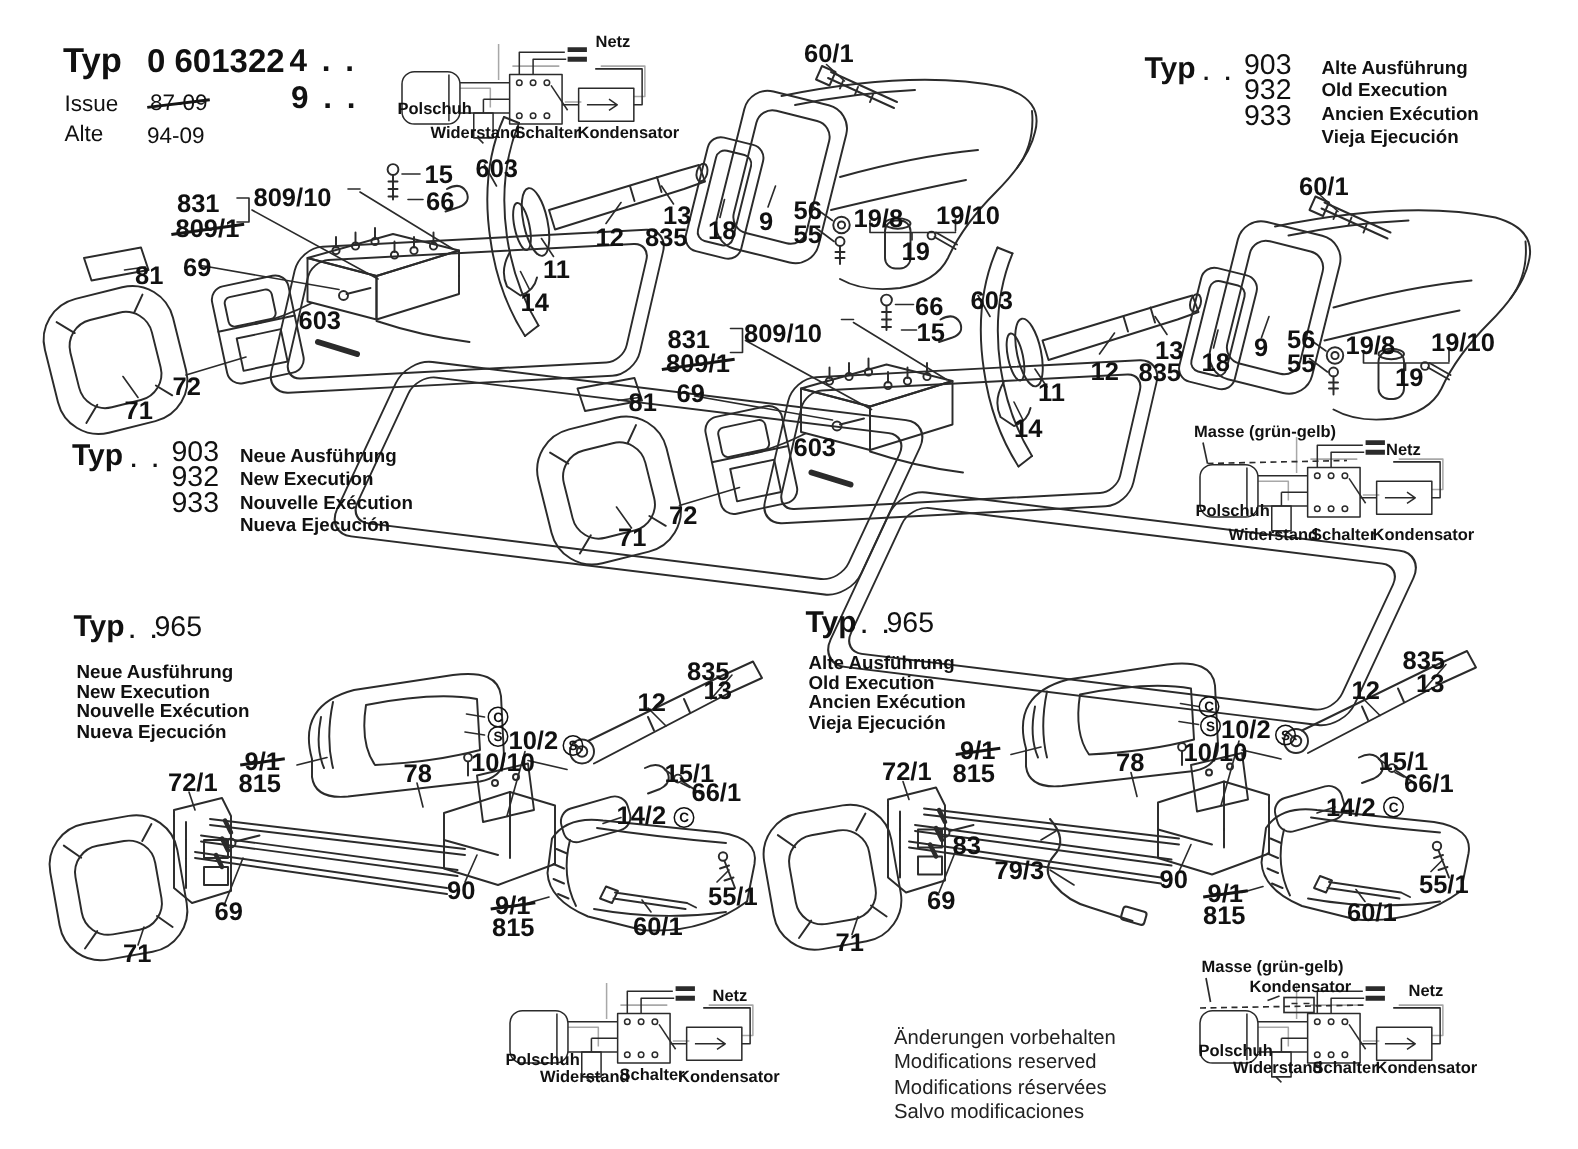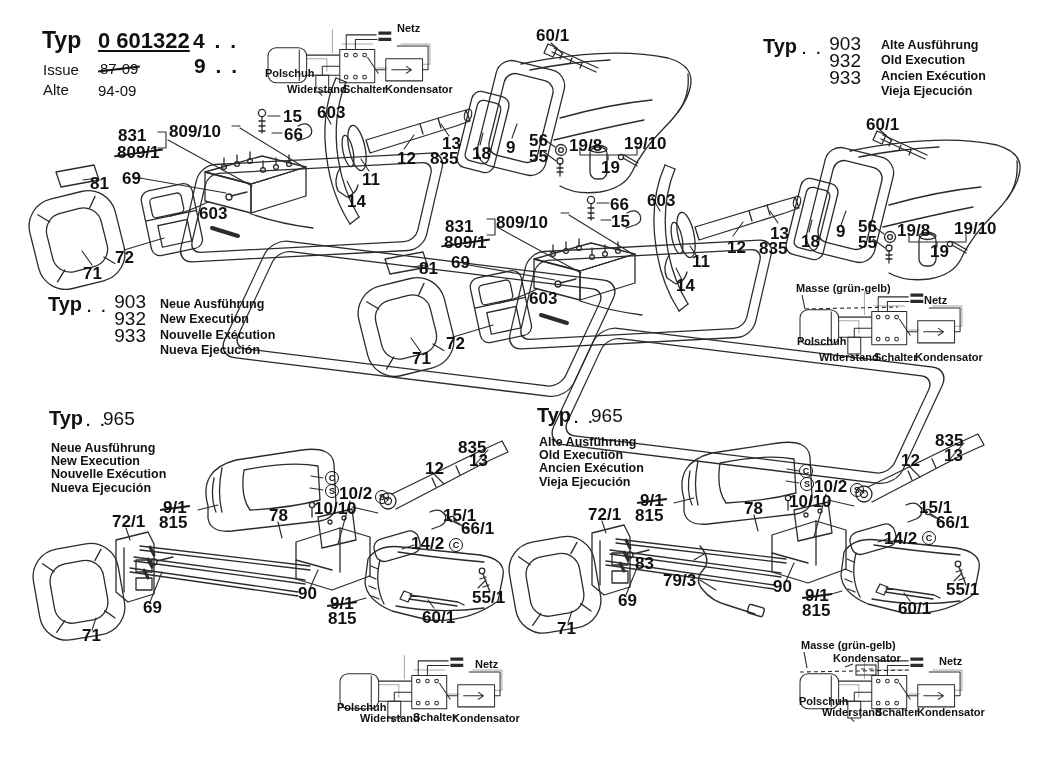--- a/index.html
+++ b/index.html
@@ -9,21 +9,21 @@
   .plabel{position:absolute;font:bold 17px/17px "Liberation Sans",sans-serif;color:#111;white-space:nowrap;}
   .plabel.wire{font:bold 11px/11px "Liberation Sans",sans-serif;}
   .plabel.circ{font:bold 9px/12px "Liberation Sans",sans-serif;width:12px;height:12px;
                border:1.2px solid #111;border-radius:50%;text-align:center;}
   .plabel.strike{position:absolute;}
   .plabel.strike::after{content:"";position:absolute;left:-3px;right:-3px;top:45%;
                border-top:2.2px solid #151515;transform:rotate(-8deg);}
   
   .tblock{position:absolute;left:42px;top:28px;width:240px;height:70px;}
   .tb-typ{position:absolute;left:0;top:0;font:bold 23px/24px "Liberation Sans",sans-serif;}
-  .tb-num{position:absolute;left:56px;top:1px;font:600 22px/23px "Liberation Sans",sans-serif;text-decoration:underline;}
+  .tb-num{position:absolute;left:56px;top:1px;font:600 22px/23px "Liberation Sans",sans-serif;}
   .tb-numbold{font-weight:800;}
   .tb-sfx{position:absolute;left:151px;top:2px;font:600 21px/22px "Liberation Sans",sans-serif;letter-spacing:2px;}
   .tb-sfx2{position:absolute;left:152px;top:27px;font:600 21px/22px "Liberation Sans",sans-serif;letter-spacing:2px;}
   .tb-small{position:absolute;font:15px/16px "Liberation Sans",sans-serif;}
   .diagstrike{position:relative;}
   .diagstrike::after{content:"";position:absolute;left:-2px;right:-2px;top:48%;
                border-top:2px solid #151515;transform:rotate(-7deg);}
   
   .vblock{position:absolute;}
   .vb-typ{position:absolute;font:bold 20px/20px "Liberation Sans",sans-serif;}
@@ -439,14 +439,20 @@
     <span class="vb-dots" style="left:37px;top:5px">. .</span>
     <span class="vb-model" style="left:54px;top:1px">965</span>
     <div class="vb-langs tight" style="left:2px;top:31px">
       <div>Alte Ausführung</div>
       <div>Old Execution</div>
       <div>Ancien Exécution</div>
       <div>Vieja Ejecución</div>
     </div>
   </div>
 
+  <div class="footer">
+    <div>Änderungen vorbehalten</div>
+    <div>Modifications reserved</div>
+    <div>Modifications réservées</div>
+    <div>Salvo modificaciones</div>
+  </div>
 
 </div>
 
 </body></html>

